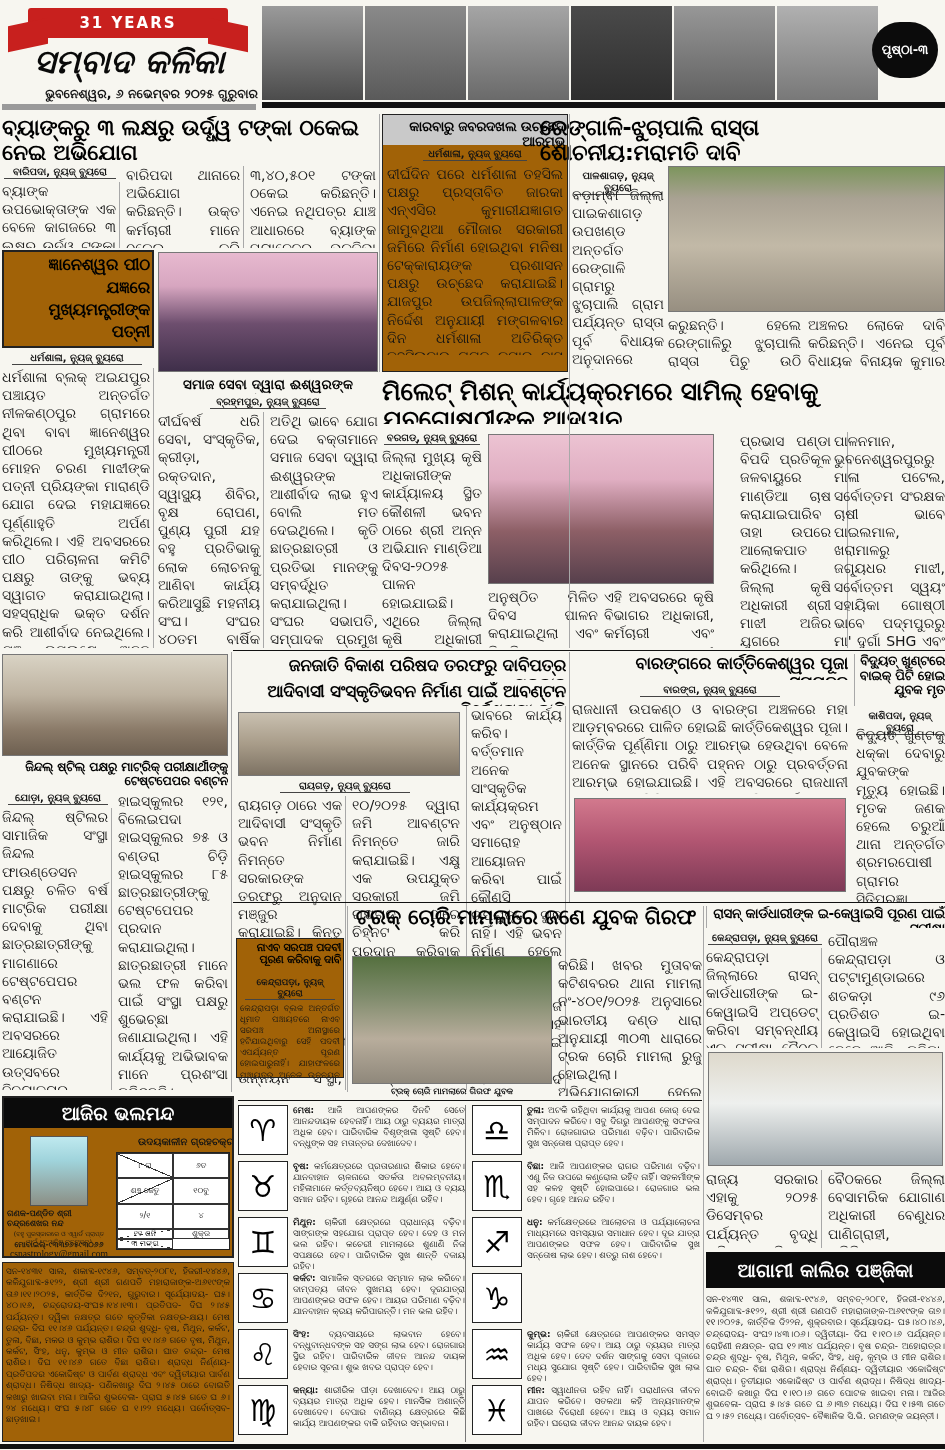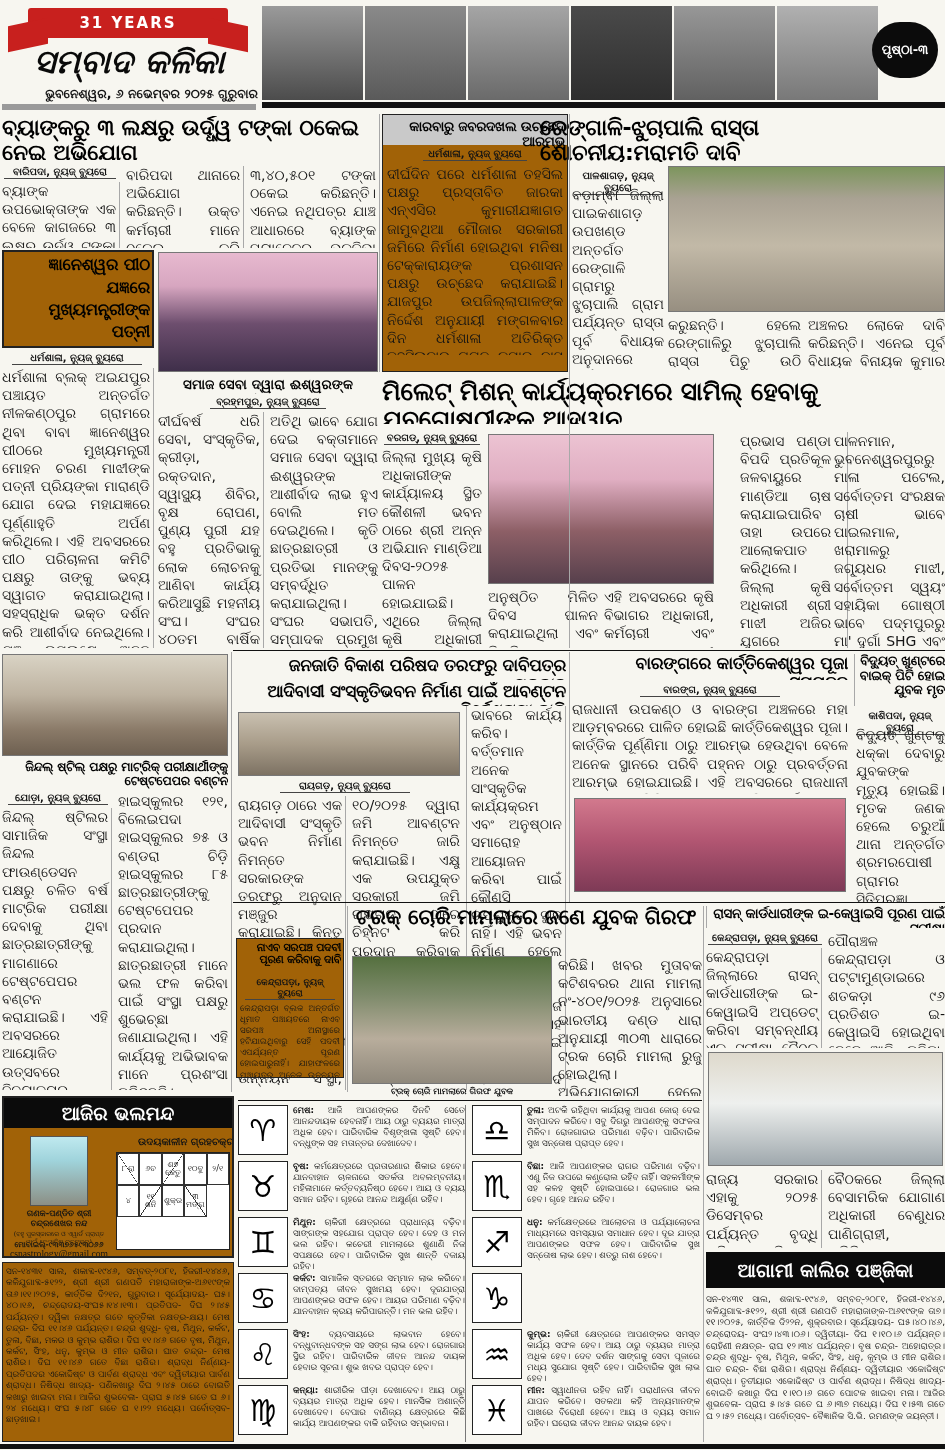--- a/index.html
+++ b/index.html
@@ -19,21 +19,21 @@
   .ph-road{background:linear-gradient(180deg,#7d955d 0%,#a9a293 22%,#c2b9a7 55%,#978f81 100%);}
   .ph-millet{background:linear-gradient(180deg,#ecc3d2 0%,#e0aec2 30%,#8d5f66 65%,#57404c 100%);}
   .ph-school{background:linear-gradient(180deg,#d9d3c4 0%,#bdb2a0 40%,#8a7a68 75%,#6e6051 100%);}
   .ph-tribal{background:linear-gradient(180deg,#c9c0b0 0%,#a89c89 50%,#7d7263 100%);}
   .ph-puja{background:linear-gradient(180deg,#d2798d 0%,#b25672 45%,#7e3a56 100%);}
   .ph-truck{background:linear-gradient(180deg,#55703f 0%,#7d8a6a 30%,#b8ad9c 65%,#8f887b 100%);}
   .ph-meet{background:linear-gradient(180deg,#ded9cc 0%,#eef0ee 45%,#9fa8ad 100%);}
   .ph-man{background:linear-gradient(180deg,#bfe9ef 0%,#9fd3db 35%,#8c8f85 100%);}
   .banner{background:#0b0b0b;color:#fff;font-weight:bold;display:flex;align-items:center;justify-content:center;}
   .ribbon{background:#c8201e;}
-  .grid9{display:grid;grid-template-columns:1fr 1fr 1fr 1fr 1fr;grid-template-rows:1fr 1fr 1fr;border:1.5px solid #222;background:#fff;}
+  .grid9{display:grid;grid-template-columns:1fr 1fr;grid-template-rows:1fr 1fr 1fr;border:1.5px solid #222;background:#fff;}
   .grid9 div{border:0.5px solid #333;font-size:8px;display:flex;align-items:center;justify-content:center;text-align:center;line-height:1;}
   .diag{background:linear-gradient(to top right,transparent 48.8%,#333 48.8%,#333 51.2%,transparent 51.2%);}
   .diag2{background:linear-gradient(to bottom right,transparent 48.8%,#333 48.8%,#333 51.2%,transparent 51.2%);}
   .z-icon{width:48px;height:48px;border:1.5px solid #222;background:#fff;display:flex;align-items:center;justify-content:center;font-size:30px;color:#000;flex:0 0 48px;}
   .z-item{display:flex;gap:5px;align-items:flex-start;}
   .z-text{font-size:8.8px;line-height:1.25;text-align:justify;}
   .z-name{font-weight:bold;}
   .capline{font-weight:bold;font-size:13.5px;text-align:center;color:#000;}
 </style>
 </head>
@@ -164,21 +164,21 @@
       <div class="diag">୮ ରା</div>
       <div>୬ଚ</div>
       <div class="diag2">ଶ୭ କେତୁ</div>
       <div>୧୦ବୁ</div>
       <div>୨/୧</div>
       <div>୪</div>
       <div class="diag2">୧୧ ଶନି</div>
       <div>ଶୁକ୍ର</div>
       <div class="diag">୩ ମଙ୍ଗ</div>
     </div>
-    <div class="abs" style="left:3px;top:110px;width:104px;height:24px;font-size:8.4px;font-weight:bold;text-align:center;line-height:1.2;">ଗଣକ-ପଣ୍ଡିତ ଶ୍ରୀ ଚନ୍ଦ୍ରଶେଖର ନନ୍ଦ</div>
+    <div class="abs" style="left:3px;top:110px;width:104px;height:24px;font-size:8.4px;font-weight:bold;line-height:1.2;">ଗଣକ-ପଣ୍ଡିତ ଶ୍ରୀ ଚନ୍ଦ୍ରଶେଖର ନନ୍ଦ</div>
     <div class="abs" style="left:3px;top:132px;width:104px;height:12px;font-size:6.4px;text-align:center;">(ବହୁ ପୁରସ୍କାରରେ ଓ ଏୱାର୍ଡ ପ୍ରାପ୍ତ ପାଇଁ ଜ୍ୟୋତିଷ ରତ୍ନାକର)</div>
     <div class="abs" style="left:3px;top:142px;width:104px;height:10px;font-size:7.6px;font-weight:bold;text-align:center;">ମୋବାଇଲ୍-୯୩୩୭୬୫୯୩୦୬୬</div>
     <div class="abs" style="left:0px;top:150px;width:110px;height:12px;font-size:9.6px;text-align:center;font-family:'Liberation Serif',serif;">csnastrology@gmail.com</div>
   </div>
   <div class="abs boxed" style="left:2px;top:1262px;width:232px;height:180px;border-width:1px;">
     <div class="bodytx" style="margin:3px;font-size:8.8px;height:170px;">ସନ-୧୪୩୧ ସାଲ, ଶକାବ୍ଦ-୧୯୪୬, ସମ୍ବତ୍-୨୦୮୧, ହିଜରୀ-୧୪୪୬, କଳିଯୁଗାବ୍ଦ-୫୧୨୨, ଶ୍ରୀ ଶ୍ରୀ ଗଣପତି ମହାରାଜାଙ୍କ-ଅ୬୧୯ଙ୍କ ତା୬।୧୧।୨୦୨୫, କାର୍ତ୍ତିକ ଦି୨୧ନ, ଗୁରୁବାର। ସୂର୍ଯ୍ୟୋଦୟ- ଘ୫।୪୦।୧୬, ଚନ୍ଦ୍ରୋଦୟ-ସଂଘ୫।୧୪।୧୩। ପ୍ରତିପଦ- ଦିଘ ୨।୪୫ ପର୍ଯ୍ୟନ୍ତ। ଦ୍ୱିକା ନକ୍ଷତ୍ର ଗତେ କୃତ୍ତିକା ନକ୍ଷତ୍ର-କ୍ଷୟ। ମେଷ ଚନ୍ଦ୍ର- ଦିଘ ୧୧।୪୬ ପର୍ଯ୍ୟନ୍ତ। ଚନ୍ଦ୍ର ଶୁଦ୍ଧି- ବୃଷ, ମିଥୁନ, କର୍କଟ, ତୁଳା, ବିଛା, ମକର ଓ କୁମ୍ଭ ରାଶିର। ଦିଘ ୧୧।୪୬ ଗତେ ବୃଷ, ମିଥୁନ, କର୍କଟ, ସିଂହ, ଧନୁ, କୁମ୍ଭ ଓ ମୀନ ରାଶିର। ଘାତ ଚନ୍ଦ୍ର- ମେଷ ରାଶିର। ଦିଘ ୧୧।୪୬ ଗତେ ବିଛା ରାଶିର। ଶ୍ରାଦ୍ଧ ନିର୍ଣ୍ଣୟ- ପ୍ରତିପଦର ଏକୋଦ୍ଦିଷ୍ଟ ଓ ପାର୍ବଣ ଶ୍ରାଦ୍ଧ ଏବଂ ଦ୍ୱିତୀୟାର ପାର୍ବଣ ଶ୍ରାଦ୍ଧ। ନିଷିଦ୍ଧ ଖାଦ୍ୟ- ପଣିକଖାରୁ ଦିଘ ୨।୪୫ ଠାରେ ବୋଇତି କଖାରୁ ଖାଇବା ମନା। ଆଜିର ଶୁଭବେଳା- ପ୍ରାଘ ୫।୪୫ ଗତେ ଘ ୬।୨୪ ମଧ୍ୟେ। ସଂଘ ୫।୪୮ ଗତେ ଘ ୧।୨୨ ମଧ୍ୟେ। ପର୍ବୋତ୍ସବ- ଛାଡ଼ଖାଇ।</div>
   </div>
 
   <div class="abs" style="left:238px;top:1100px;width:464px;height:342px;border-top:1.5px solid #111;">
 

